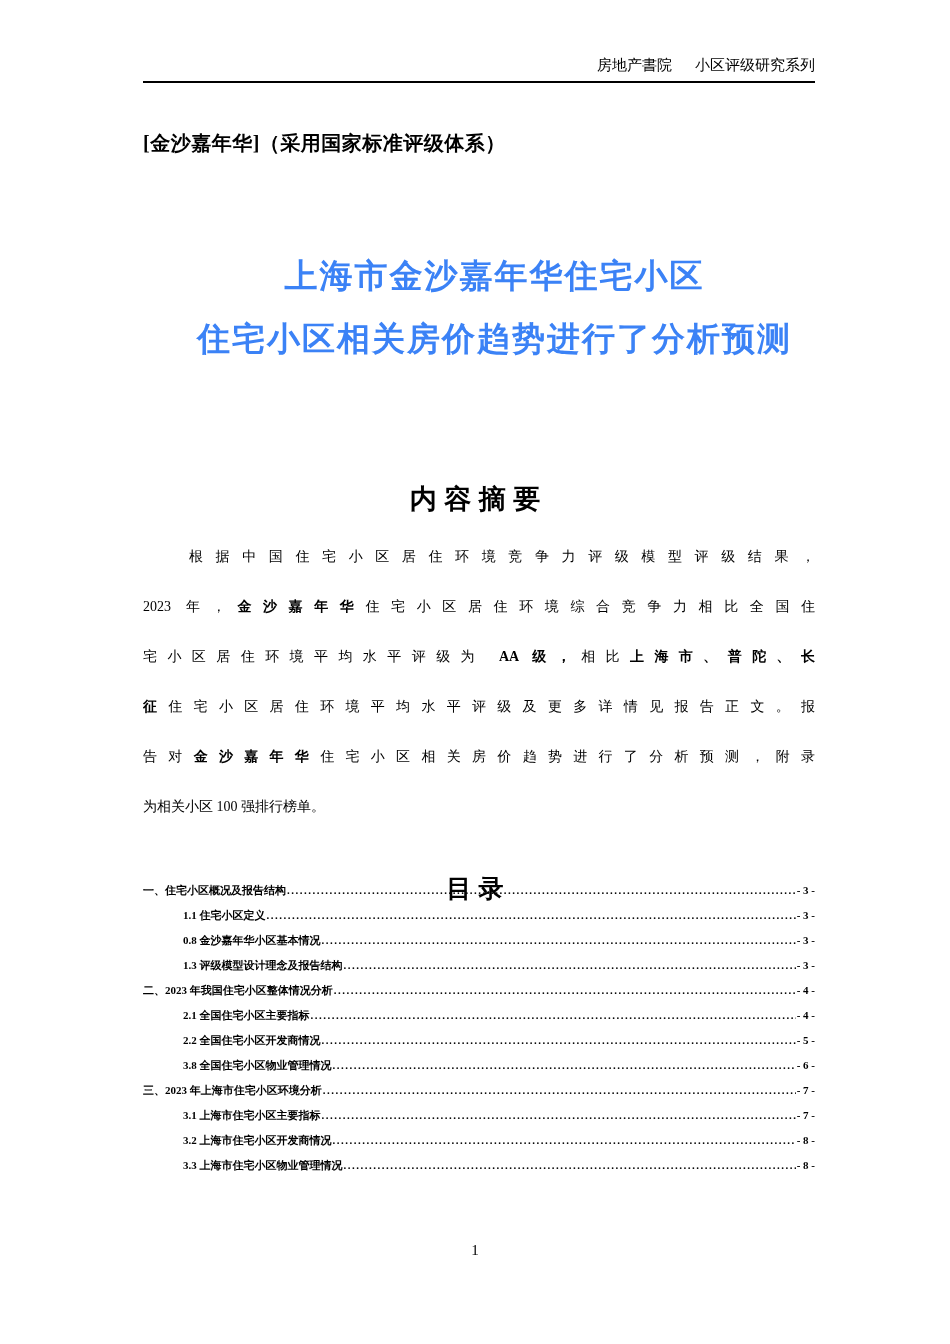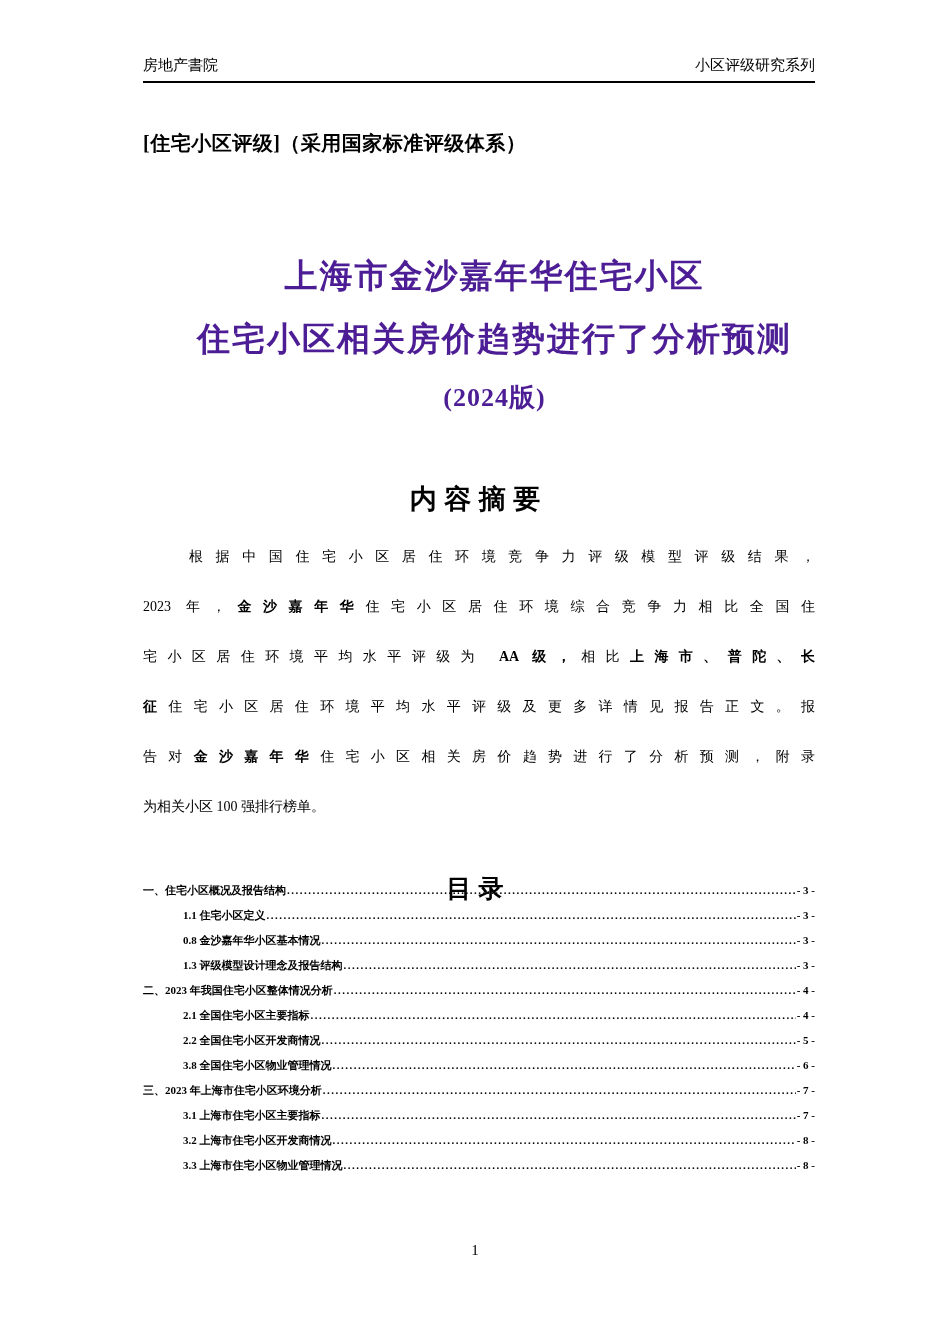--- a/index.html
+++ b/index.html
@@ -14,26 +14,27 @@
     margin: 0 auto;
   }
 
   
   .page-header {
     position: absolute;
     left: 143px;
     right: 135px;
     top: 56px;
     display: flex;
-    justify-content: space-between;
+    justify-content: flex-end;
     align-items: flex-end;
     font-family: Liberation Sans, sans-serif;
     font-size: 15px;
     padding-bottom: 6px;
     border-bottom: 2px solid #000000;
+    gap: 23px;
   }
 
   
   .classification-line {
     position: absolute;
     left: 143px;
     top: 130px;
     font-size: 20px;
     font-weight: 600;
     letter-spacing: 0.5px;
@@ -131,26 +132,25 @@
 </head>
 <body>
 
 <div class="page">
 
   <div class="page-header">
     <span>房地产書院</span>
     <span>小区评级研究系列</span>
   </div>
 
-  <div class="classification-line">[住宅小区评级]（采用国家标准评级体系）</div>
-
-  <div class="title-block" style="color: #4c1d95; margin-left: 39px;">
+  <div class="classification-line">[金沙嘉年华]（采用国家标准评级体系）</div>
+
+  <div class="title-block" style="color: #3b82f6; margin-left: 39px;">
     <div class="title-line">上海市金沙嘉年华住宅小区</div>
     <div class="title-line">住宅小区相关房价趋势进行了分析预测</div>
-    <div class="title-edition">(2024版)</div>
   </div>
 
   <div class="summary-heading">内 容 摘 要</div>
 
   <div class="summary-body" id="summary-lines">
       <div class="sum-line first"><span>根据中国住宅小区居住环境竞争力评级模型评级结果，</span></div>
       <div class="sum-line"><span>2023 年，</span><span class="b">金沙嘉年华</span><span>住宅小区居住环境综合竞争力相比全国住</span></div>
       <div class="sum-line"><span>宅小区居住环境平均水平评级为 </span><span class="b">AA 级，</span><span>相比</span><span class="b">上海市、普陀、长</span></div>
       <div class="sum-line"><span class="b">征</span><span>住宅小区居住环境平均水平评级及更多详情见报告正文。报</span></div>
       <div class="sum-line"><span>告对</span><span class="b">金沙嘉年华</span><span>住宅小区相关房价趋势进行了分析预测，附录</span></div>

